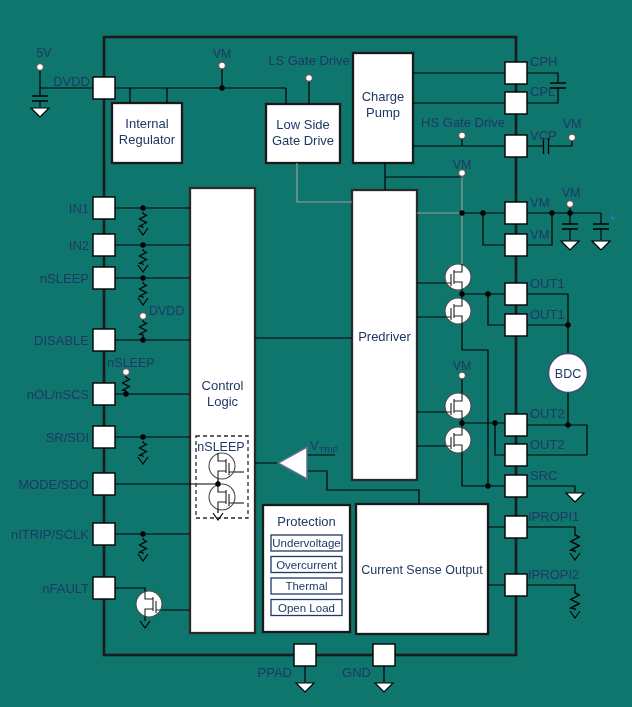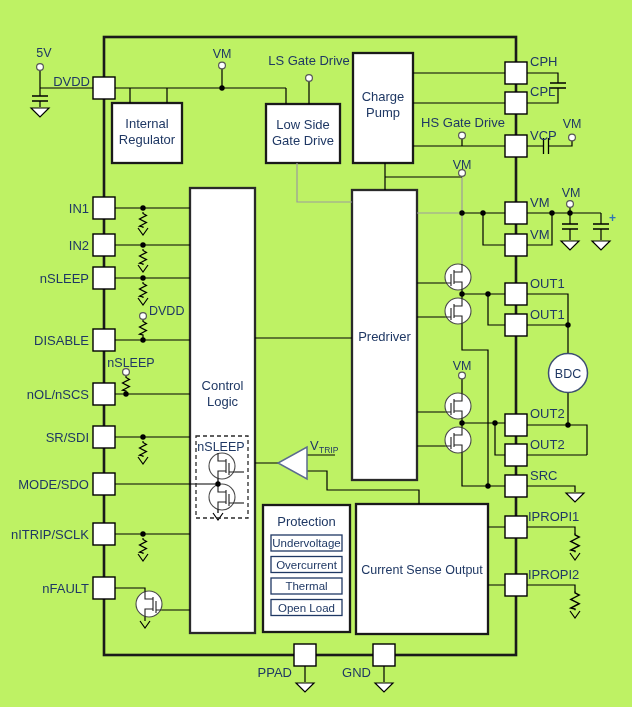--- a/index.html
+++ b/index.html
@@ -1,16 +1,16 @@
 <!DOCTYPE html>
 <html><head>
 <meta charset="utf-8">
 <style>
   html,body{margin:0;padding:0;background:#fff;}
-  .stage{position:relative;width:632px;height:707px;background:#bef264;overflow:hidden;}
+  .stage{position:relative;width:632px;height:707px;background:#0f766e;overflow:hidden;}
   svg{position:absolute;left:0;top:0;}
   text{font-family:"Liberation Sans","DejaVu Sans",sans-serif;fill:#1f3864;}
   .t13{font-size:13px;}
   .t12{font-size:12.5px;}
   .t11{font-size:11.5px;}
   .t8{font-size:8.5px;}
   .plus{font-size:12px;font-weight:bold;fill:#2e74b5;}
 </style>
 </head>
 <body>

